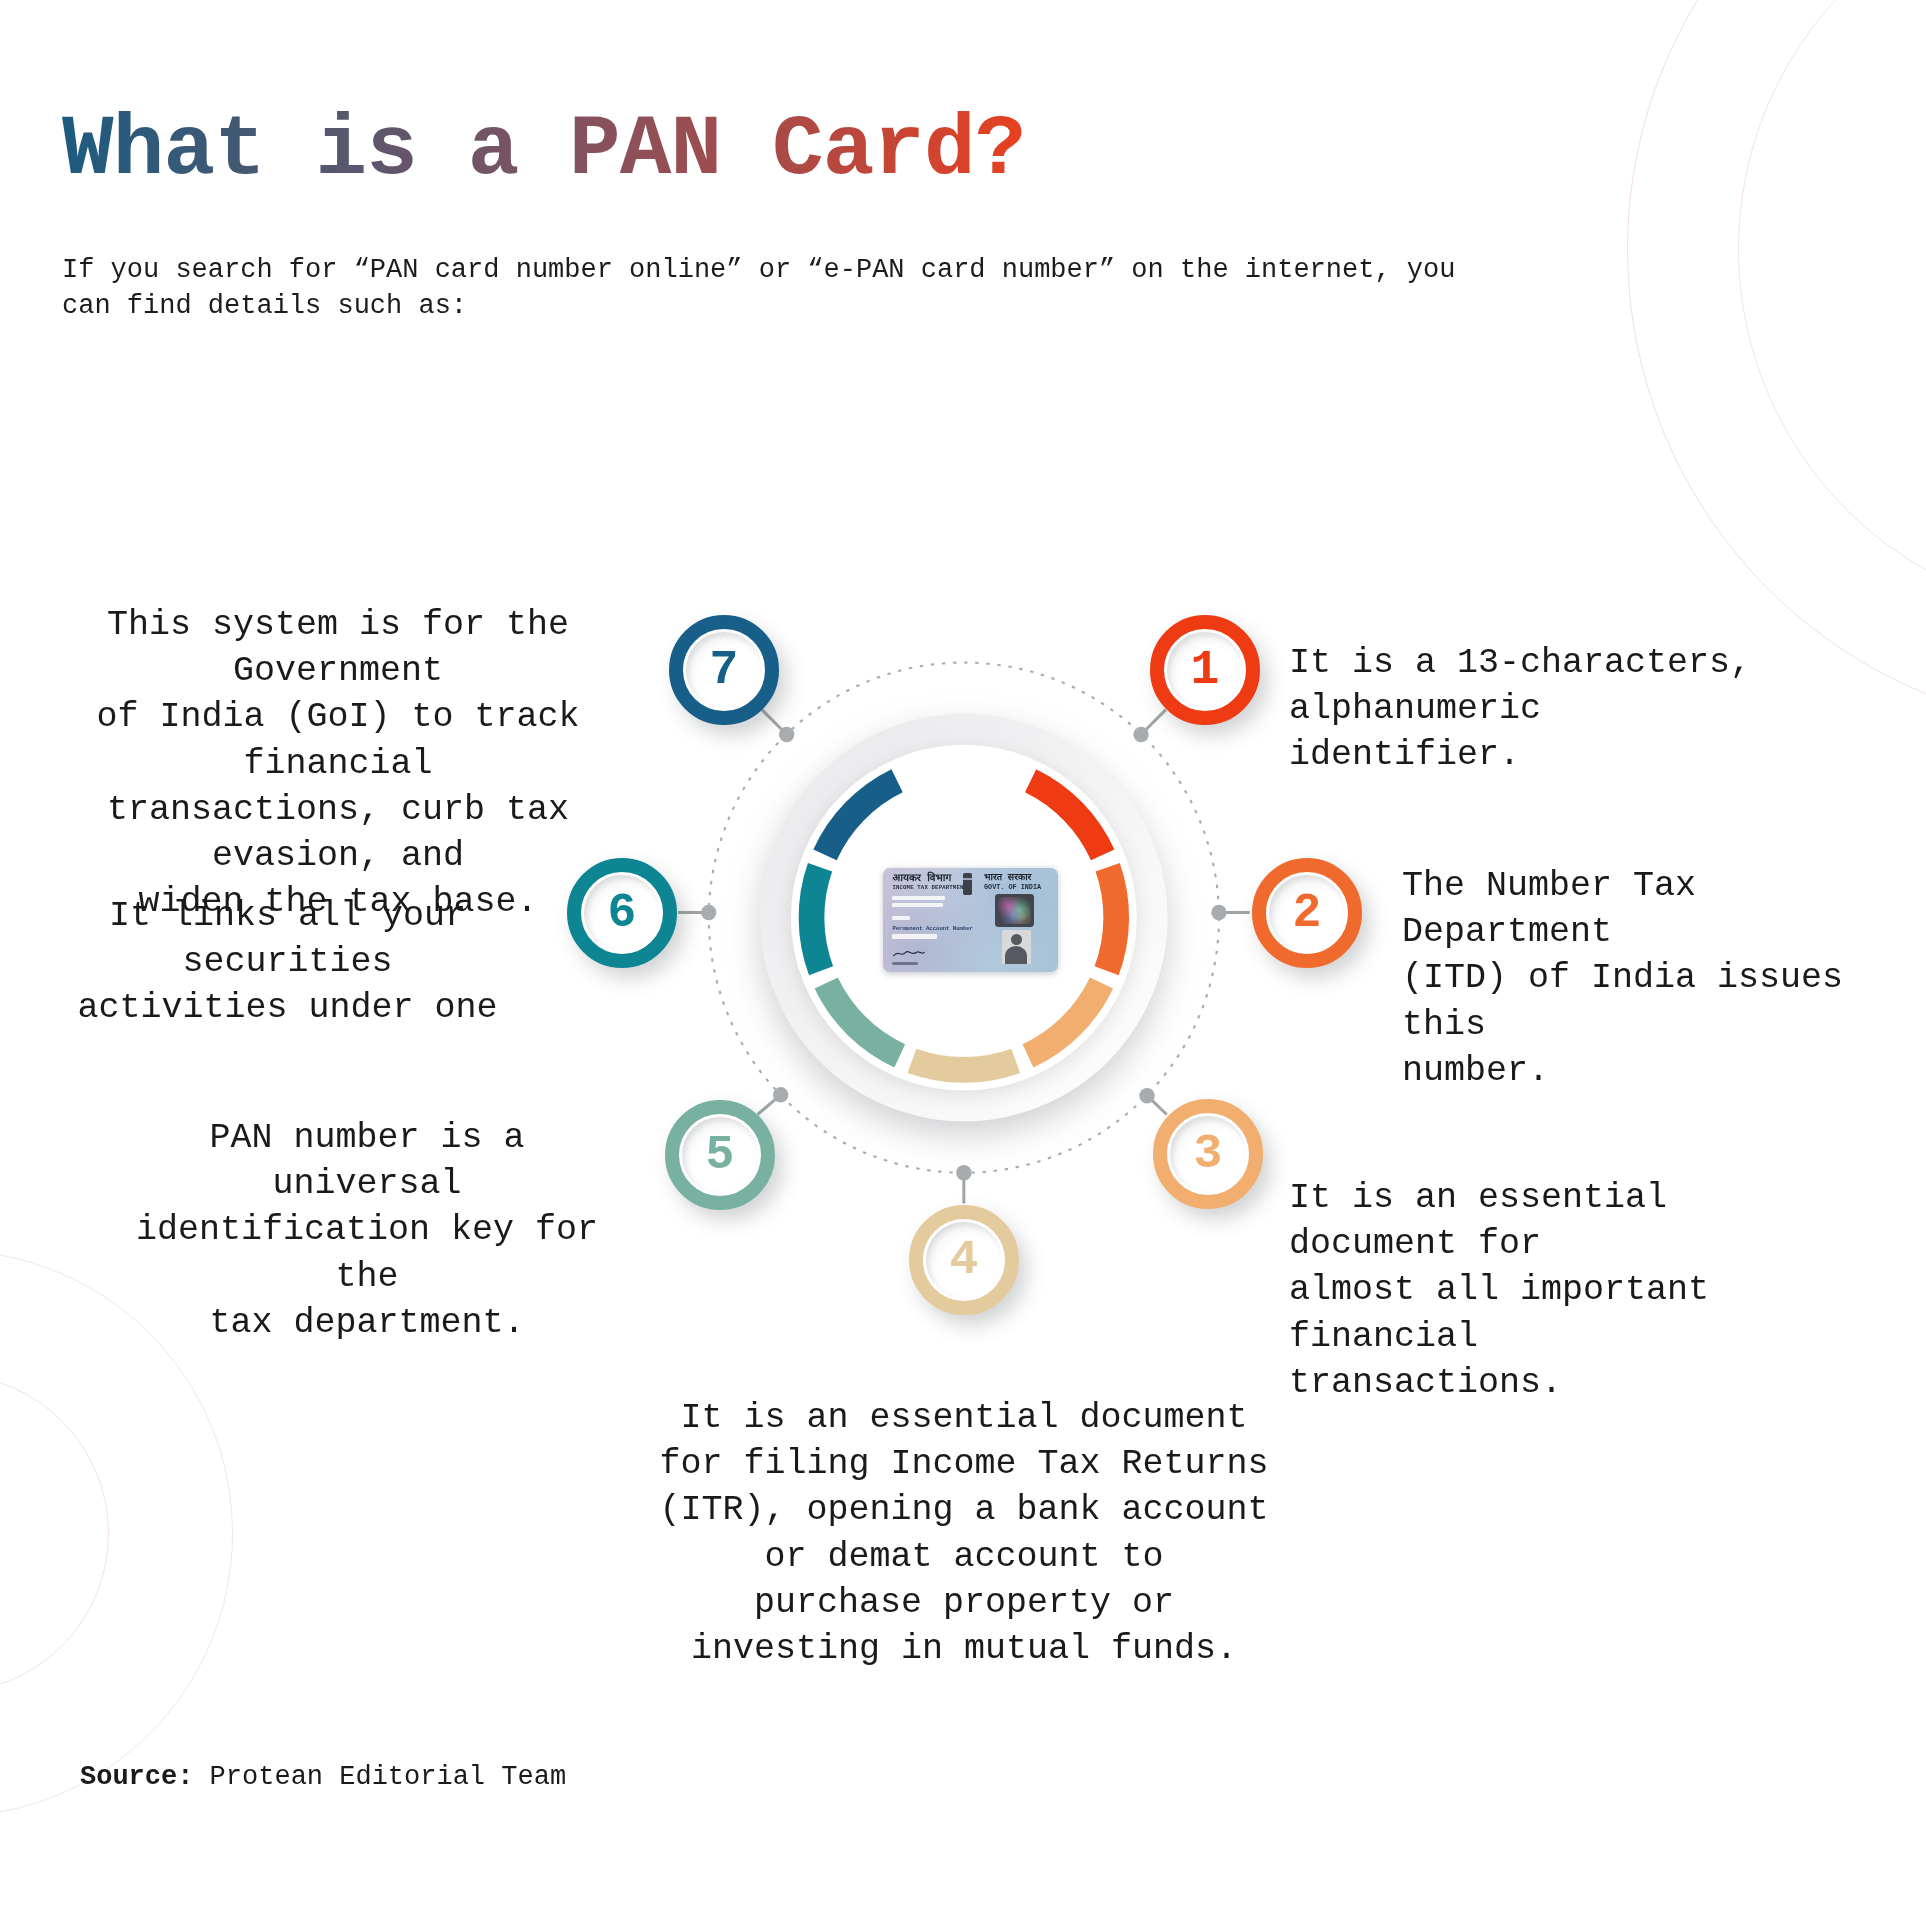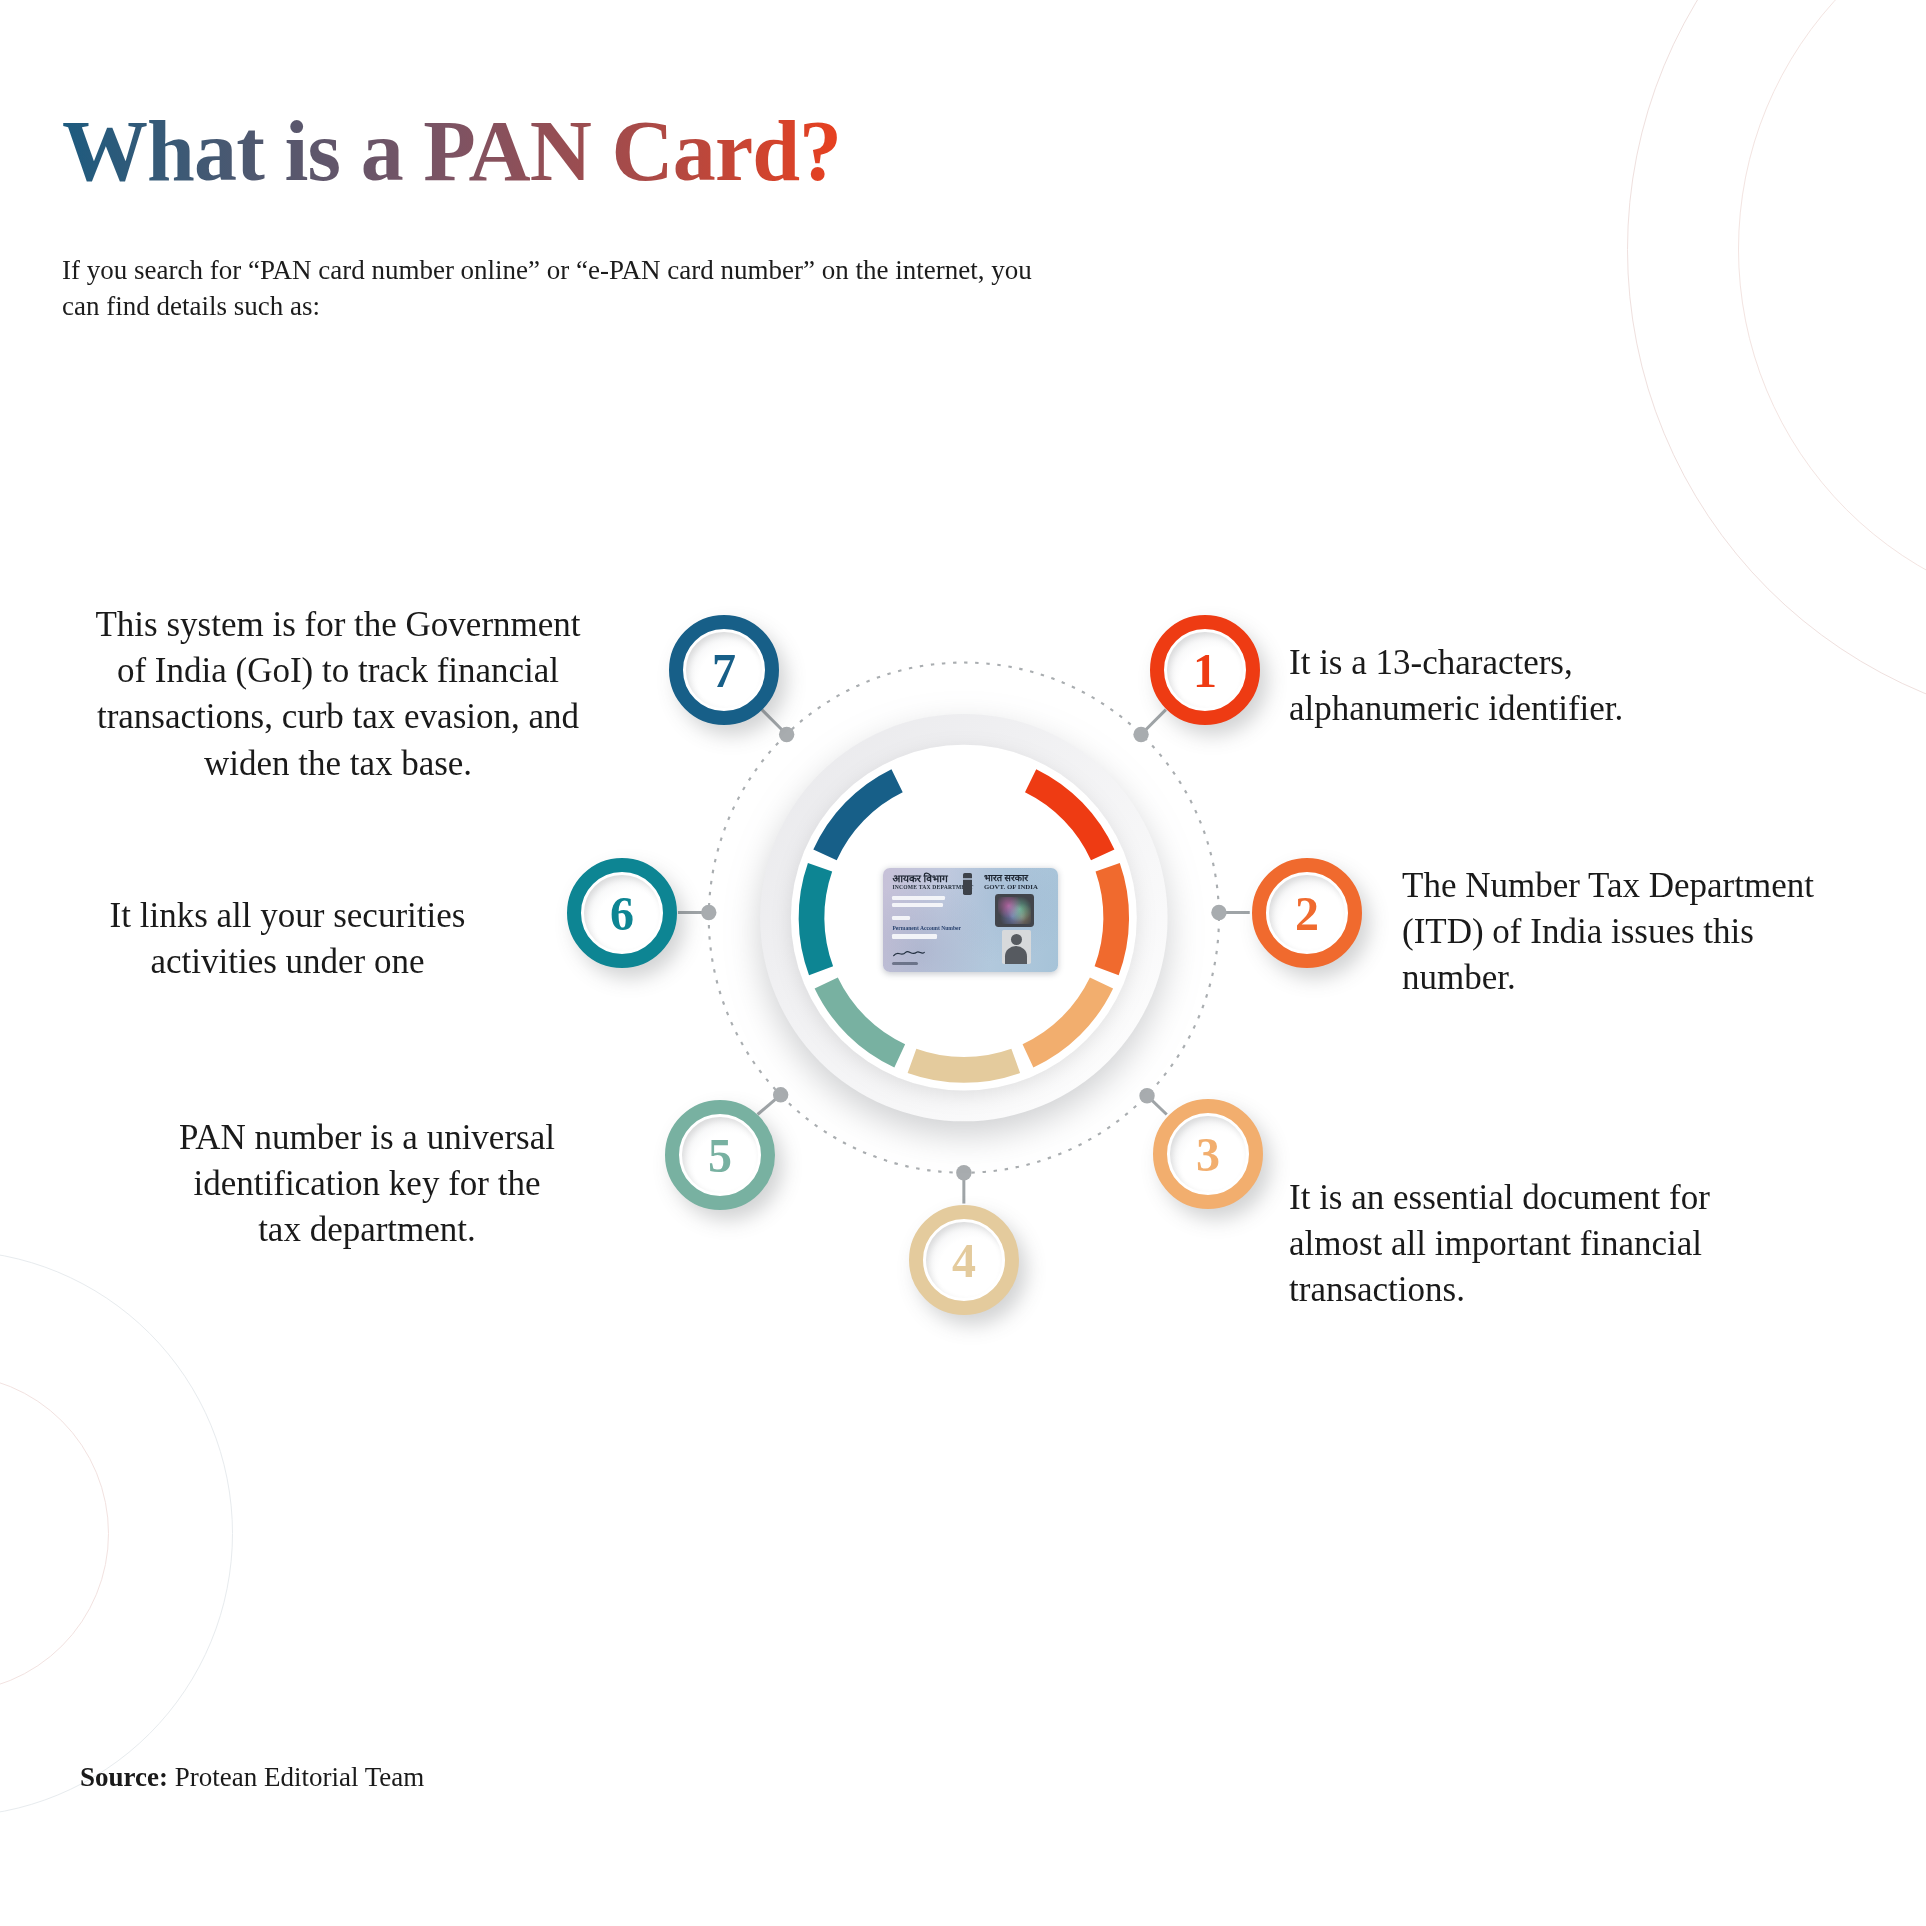--- a/index.html
+++ b/index.html
@@ -1,18 +1,18 @@
 <!DOCTYPE html>
 <html style="font-size:13.7px"><head>
 <meta charset="utf-8">
 <style>
   html,body{margin:0;padding:0;background:#ffffff;}
   .canvas{
     position:relative;width:1926px;height:1926px;background:#ffffff;overflow:hidden;
-    font-family:Liberation Serif, serif;color:#1a1a1a;
+    font-family:Liberation Mono, monospace;color:#1a1a1a;
   }
   
   .decor{position:absolute;border-radius:50%;}
   .decor.tr-outer{left:1627px;top:-231px;width:959px;height:959px;border:1.7px solid #efe0de;}
   .decor.tr-inner{left:1738px;top:-120px;width:736px;height:736px;border:1.7px solid #f3e4e1;}
   .decor.bl-outer{left:-334px;top:1250px;width:565px;height:565px;border:1.7px solid #e7ebee;}
   .decor.bl-inner{left:-210px;top:1374px;width:317px;height:317px;border:1.7px solid #f2e2e0;}
 
   .title{
     position:absolute;left:62px;top:101px;font-size:86px;font-weight:700;letter-spacing:-0.9px;
@@ -213,20 +213,26 @@
   </div>
 
   <div class="note left" style="left:1289px;top:640px;width:479px;">It is a 13-characters,
 alphanumeric identifier.</div>
   <div class="note left" style="left:1402px;top:863px;width:514px;">The Number Tax Department
 (ITD) of India issues this
 number.</div>
   <div class="note left" style="left:1289px;top:1133px;width:548px;margin-top:42px;">It is an essential document for
 almost all important financial
 transactions.</div>
+  <div class="note center" style="left:600px;top:1395px;width:728px;">It is an essential document
+for filing Income Tax Returns
+(ITR), opening a bank account
+or demat account to
+purchase property or
+investing in mutual funds.</div>
   <div class="note right" style="left:110px;top:1115px;width:514px;">PAN number is a universal
 identification key for the
 tax department.</div>
   <div class="note right" style="left:48px;top:893px;width:479px;">It links all your securities
 activities under one</div>
   <div class="note right" style="left:45px;top:602px;width:586px;">This system is for the Government
 of India (GoI) to track financial
 transactions, curb tax evasion, and
 widen the tax base.</div>
 

